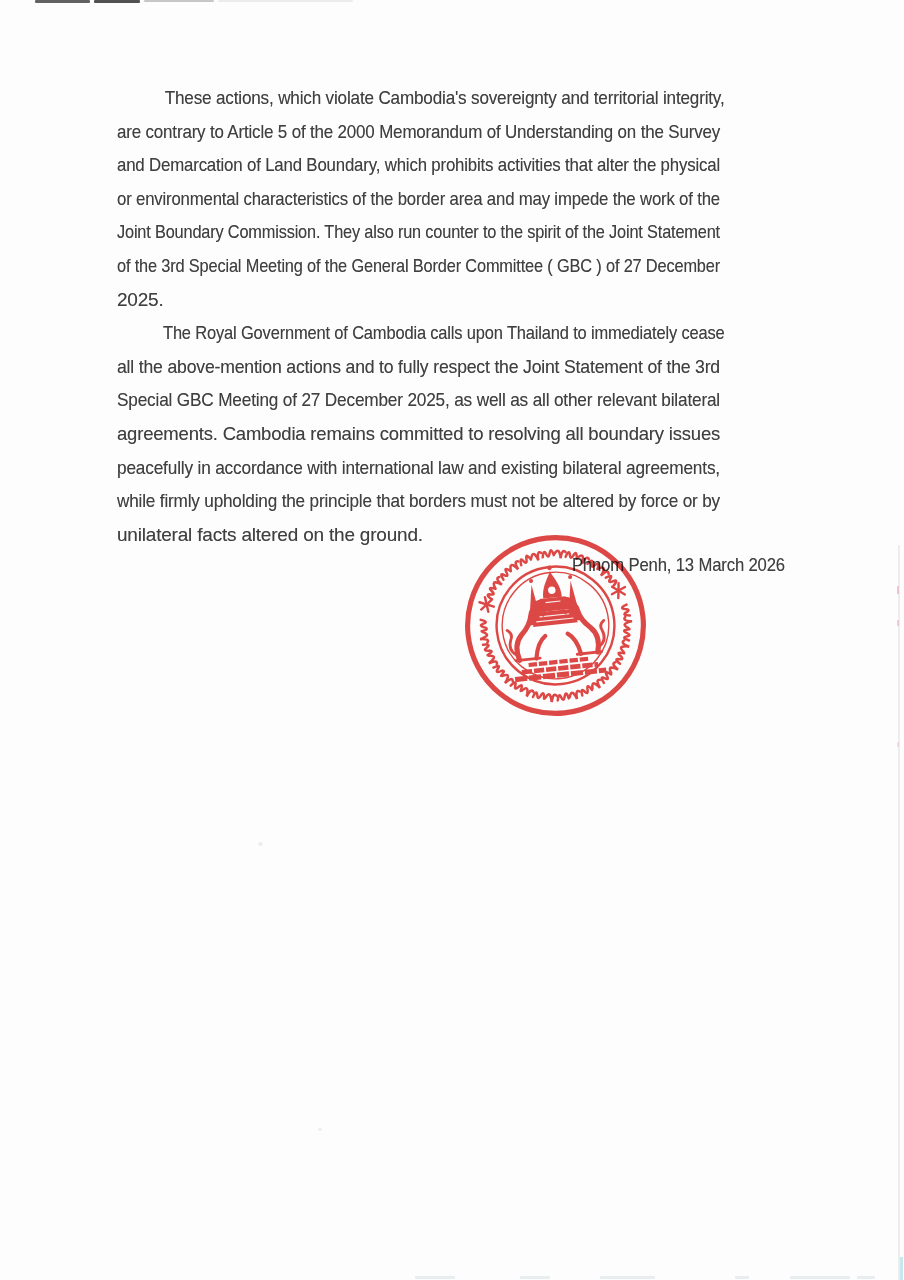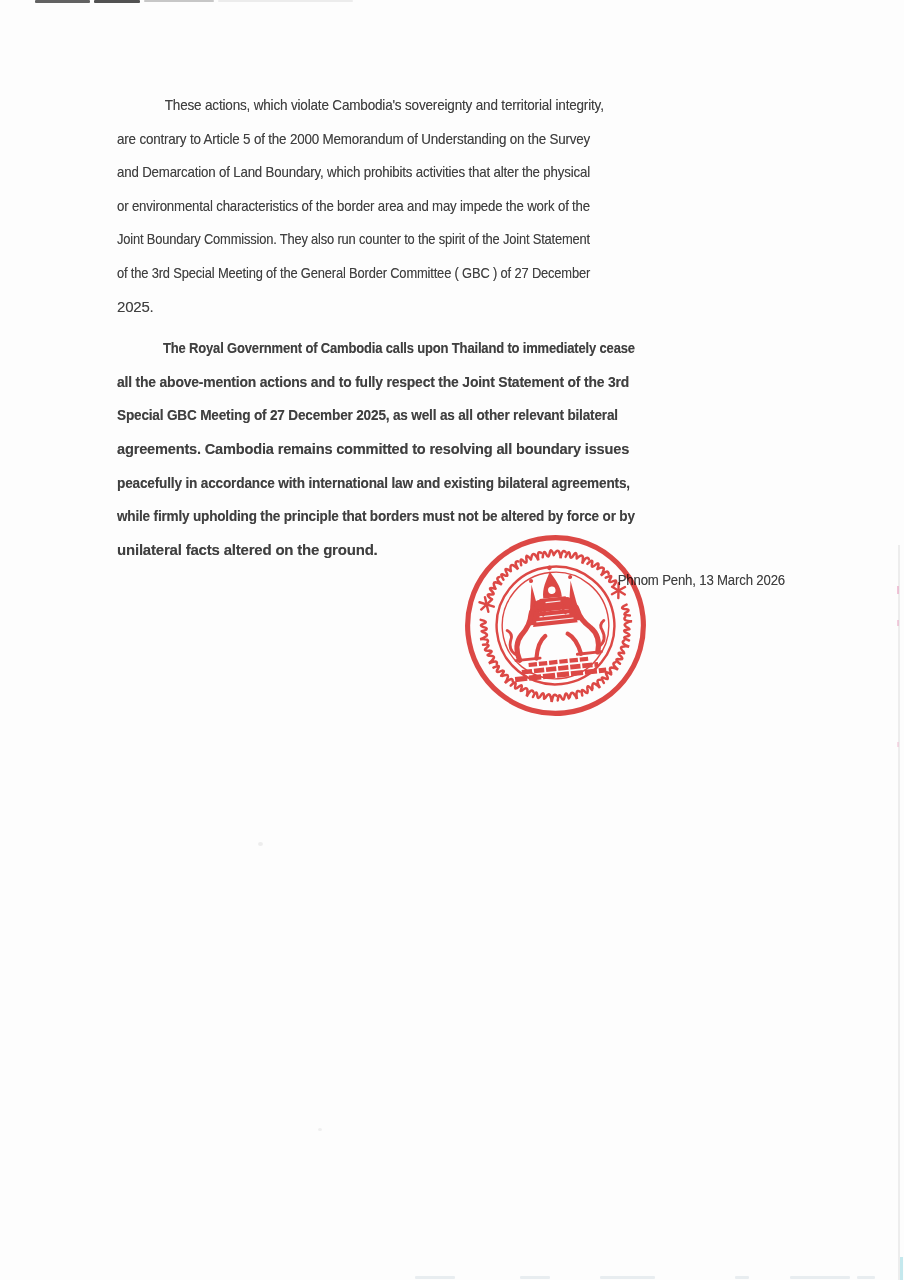--- a/index.html
+++ b/index.html
@@ -3,27 +3,27 @@
 <meta charset="utf-8">
 <style>
   html,body{margin:0;padding:0;background:#ffffff;}
   .page{
     position:relative;width:904px;height:1280px;overflow:hidden;
     background:var(--paper,#fdfdfd);
     font-family:"Liberation Sans",sans-serif;
   }
   
   .doc{
-    position:absolute;left:117px;top:88px;width:668px;
+    position:absolute;left:117px;top:81px;width:668px;
     color:var(--ink,#404040);
-    font-size:15px;letter-spacing:-0.2px;
+    font-size:19px;letter-spacing:-0.2px;
     text-shadow:0 0 0.5px rgba(64,64,64,0.45);
   }
   .para{margin:0;padding:0;}
-  .para.p2{margin-top:8px;font-weight:bold;}
+  .para.p2{}
   .line{
     width:668px;height:33.6px;line-height:33.6px;
     white-space:nowrap;overflow:visible;
   }
   .line.first > span{margin-left:53px;}
   .dateline{
     width:668px;height:33.6px;line-height:33.6px;margin-top:-3px;
     text-align:right;white-space:nowrap;
     transform:scaleX(0.88);transform-origin:100% 50%;
   }

